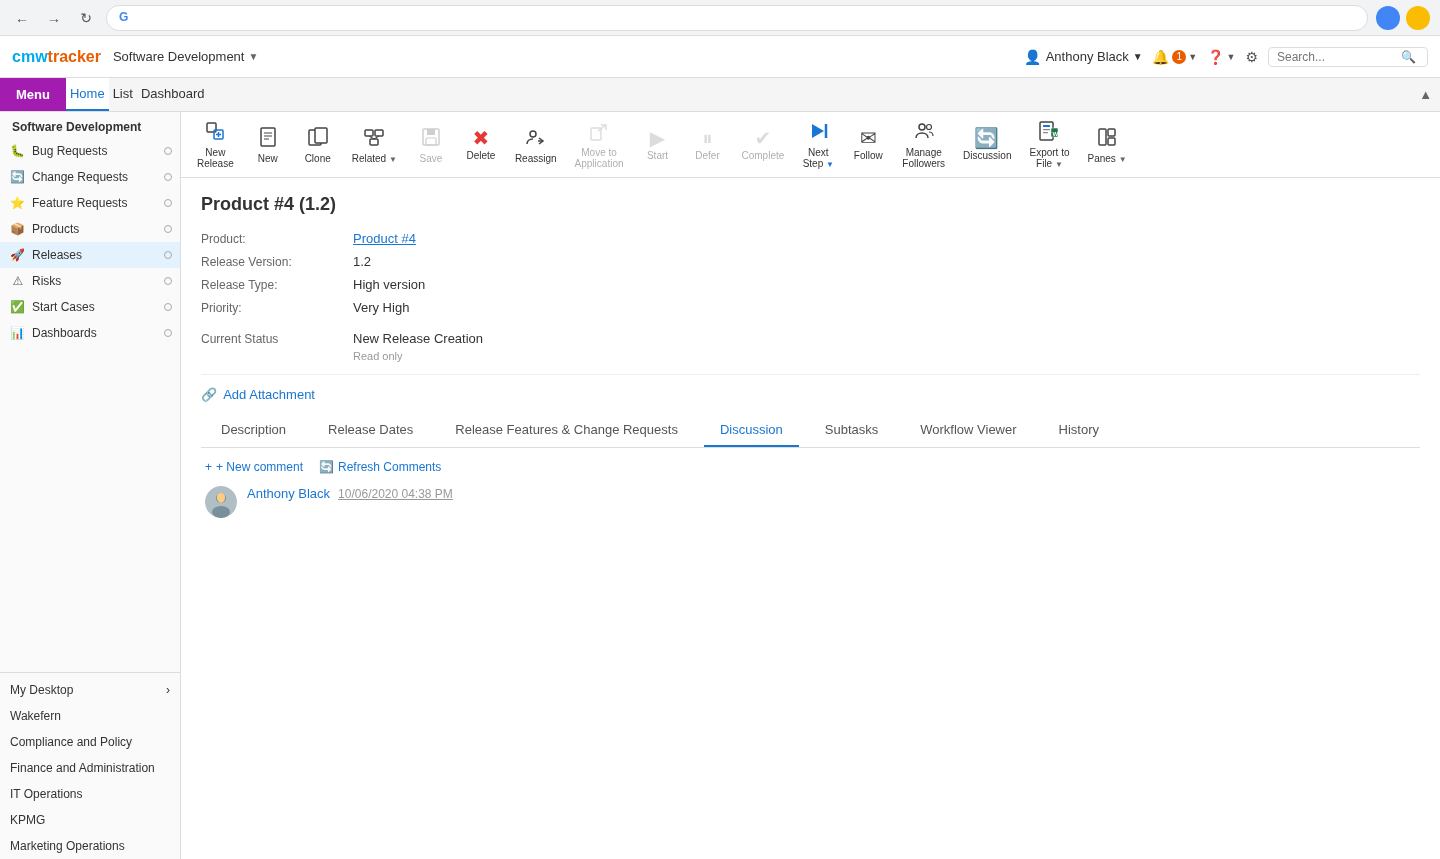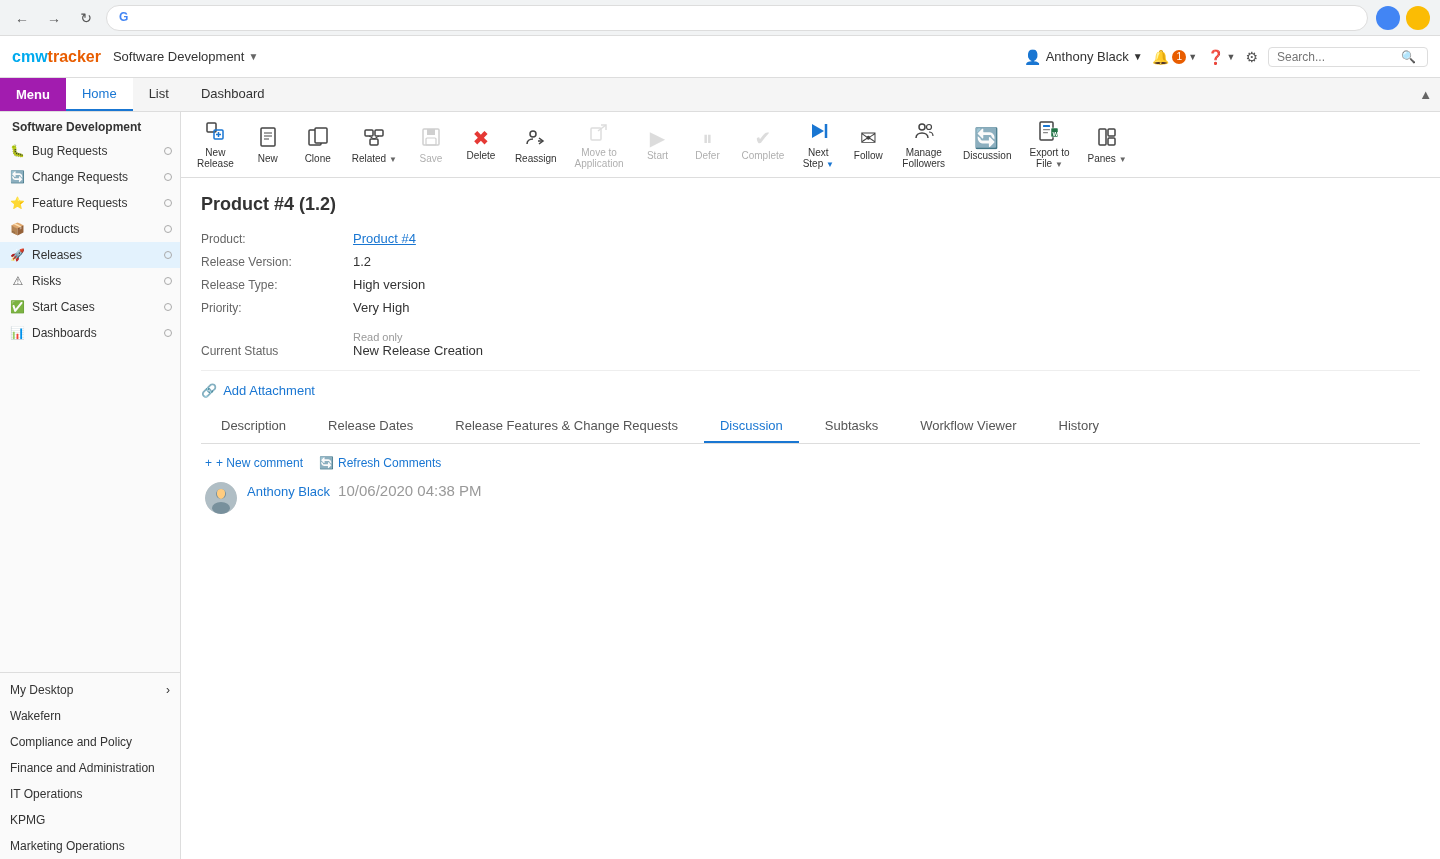--- a/index.html
+++ b/index.html
@@ -140,21 +140,21 @@
       background: #a21caf;
       color: white;
       border: none;
       padding: 0 16px;
       font-size: 13px;
       font-weight: bold;
       cursor: pointer;
       height: 100%;
     }
     .nav-tab {
-      padding: 0 16px;
+      padding: 0 4px;
       display: flex;
       align-items: center;
       cursor: pointer;
       font-size: 13px;
       color: #333;
       border-bottom: 2px solid transparent;
     }
     .nav-tab.active { background: #fff; border-bottom: 2px solid #1976d2; color: #1976d2; }
     .nav-tabs-collapse {
       margin-left: auto;
@@ -406,21 +406,22 @@
       gap: 8px;
       margin-bottom: 4px;
     }
     .comment-author {
       color: #1976d2;
       font-size: 13px;
       font-weight: 500;
     }
     .comment-time {
       color: #999;
-      font-size: 15px;
+      font-size: 12px;
+      text-decoration: underline;
     }
     .comment-text {
       font-size: 13px;
       color: #333;
     }
 
     
     ::-webkit-scrollbar { width: 6px; }
     ::-webkit-scrollbar-track { background: #f1f1f1; }
     ::-webkit-scrollbar-thumb { background: #ccc; border-radius: 3px; }
@@ -725,27 +726,27 @@
         <span class="field-label">Release Version:</span>
         <span class="field-value">1.2</span>
 
         <span class="field-label">Release Type:</span>
         <span class="field-value">High version</span>
 
         <span class="field-label">Priority:</span>
         <span class="field-value">Very High</span>
       </div>
 
+      <div class="status-row" style="margin-bottom: 4px;">
+        <span class="field-label">Current Status</span>
+        <span class="status-value">New Release Creation</span>
+      </div>
       <div class="status-row">
         <span></span>
         <span class="status-readonly">Read only</span>
-      </div>
-      <div class="status-row" style="margin-bottom: 4px;">
-        <span class="field-label">Current Status</span>
-        <span class="status-value">New Release Creation</span>
       </div>
 
       <div class="attachment-section">
         <div class="add-attachment">
           <span>🔗</span>
           <span>Add Attachment</span>
         </div>
       </div>
 
       <div class="detail-tabs">

